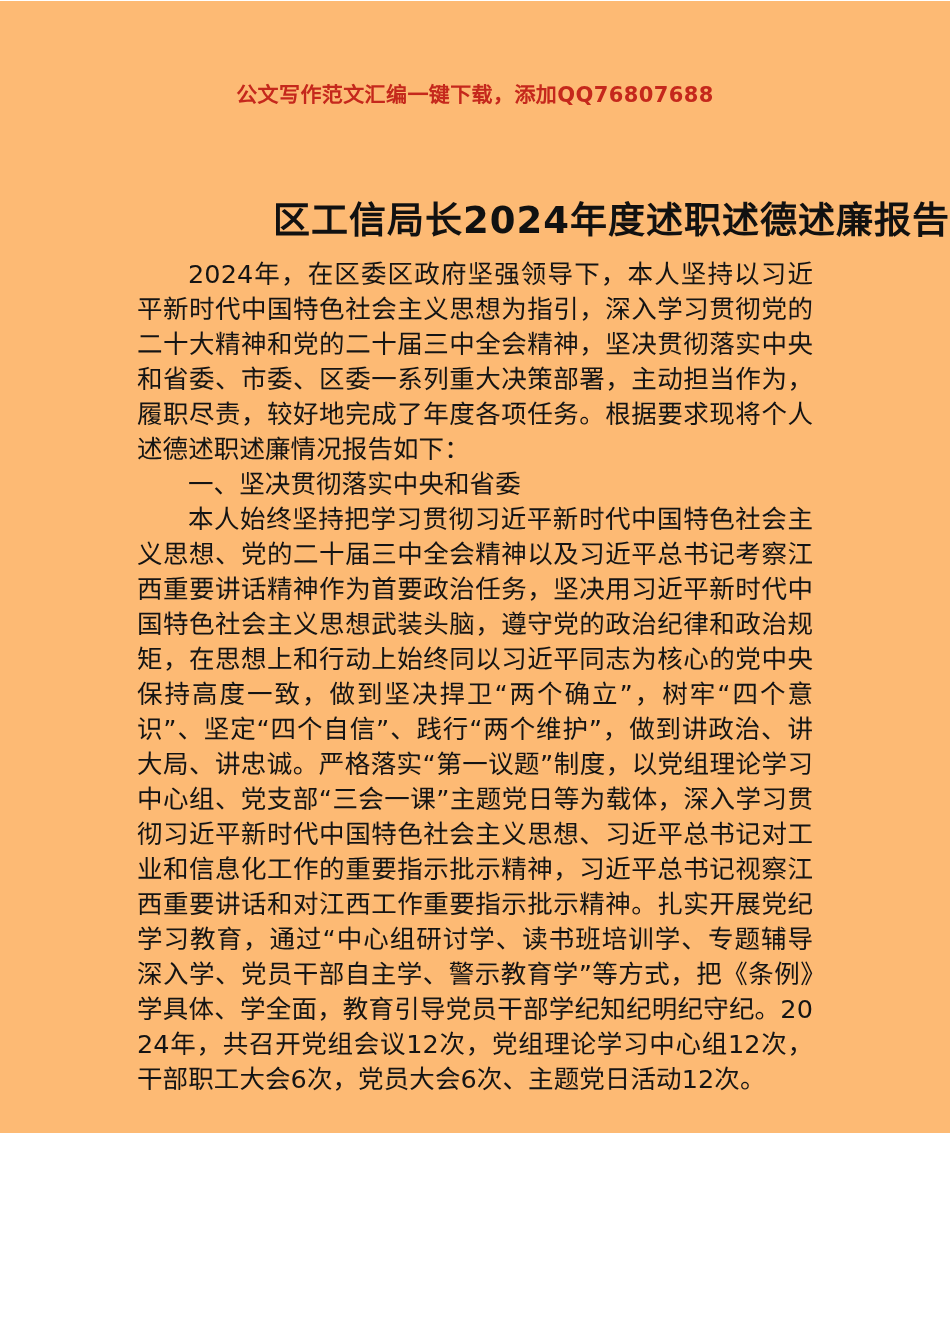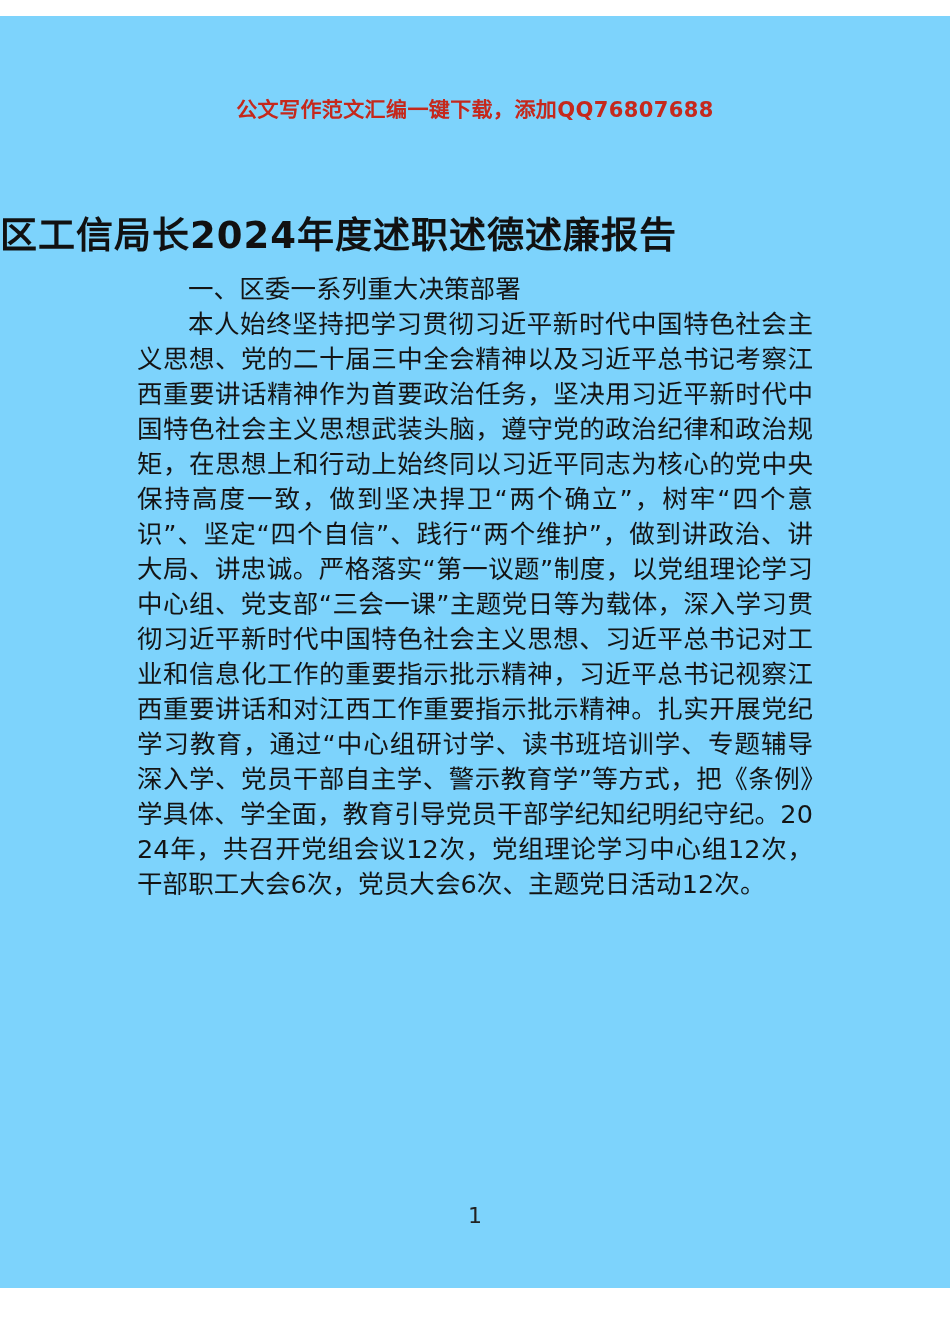--- a/index.html
+++ b/index.html
@@ -8,23 +8,23 @@
     padding: 0;
     background: #ffffff;
   }
   body {
     font-family: "DejaVu Sans", "Liberation Sans", sans-serif;
     color: #000000;
   }
   .page {
     position: relative;
     width: 950px;
-    height: 1272px;
-    margin: 16px auto;
-    background: #7dd3fc;
+    height: 1132px;
+    margin: 1px auto;
+    background: #fdba74;
     overflow: hidden;
     box-sizing: border-box;
   }
   
   .promo-header {
     position: absolute;
     top: 80px;
     left: 0;
     width: 950px;
     text-align: center;
@@ -34,21 +34,21 @@
     color: #c5281c;
     font-weight: 600;
     white-space: nowrap;
   }
   
   .doc-title {
     position: absolute;
     top: 170px;
     left: 0;
     width: 950px;
-    text-align: left;
+    text-align: right;
     font-size: 37px;
     line-height: 50px;
     font-weight: 700;
     letter-spacing: 1px;
     color: #111111;
     white-space: nowrap;
   }
   
   .body-block {
     position: absolute;
@@ -86,19 +86,20 @@
 </head>
 <body>
 
 <div class="page">
 
   <div class="promo-header">公文写作范文汇编一键下载，添加QQ76807688</div>
 
   <h1 class="doc-title">区工信局长2024年度述职述德述廉报告</h1>
 
   <div class="body-block">
-    <p class="para heading">一、区委一系列重大决策部署</p>
+    <p class="para">2024年，在区委区政府坚强领导下，本人坚持以习近平新时代中国特色社会主义思想为指引，深入学习贯彻党的二十大精神和党的二十届三中全会精神，坚决贯彻落实中央和省委、市委、区委一系列重大决策部署，主动担当作为，履职尽责，较好地完成了年度各项任务。根据要求现将个人述德述职述廉情况报告如下：</p>
+    <p class="para heading">一、坚决贯彻落实中央和省委</p>
     <p class="para">本人始终坚持把学习贯彻习近平新时代中国特色社会主义思想、党的二十届三中全会精神以及习近平总书记考察江西重要讲话精神作为首要政治任务，坚决用习近平新时代中国特色社会主义思想武装头脑，遵守党的政治纪律和政治规矩，在思想上和行动上始终同以习近平同志为核心的党中央保持高度一致，做到坚决捍卫“两个确立”，树牢“四个意识”、坚定“四个自信”、践行“两个维护”，做到讲政治、讲大局、讲忠诚。严格落实“第一议题”制度，以党组理论学习中心组、党支部“三会一课”主题党日等为载体，深入学习贯彻习近平新时代中国特色社会主义思想、习近平总书记对工业和信息化工作的重要指示批示精神，习近平总书记视察江西重要讲话和对江西工作重要指示批示精神。扎实开展党纪学习教育，通过“中心组研讨学、读书班培训学、专题辅导深入学、党员干部自主学、警示教育学”等方式，把《条例》学具体、学全面，教育引导党员干部学纪知纪明纪守纪。2024年，共召开党组会议12次，党组理论学习中心组12次，干部职工大会6次，党员大会6次、主题党日活动12次。</p>
   </div>
 
   <div class="page-number">1</div>
 
 </div>
 
 </body></html>

